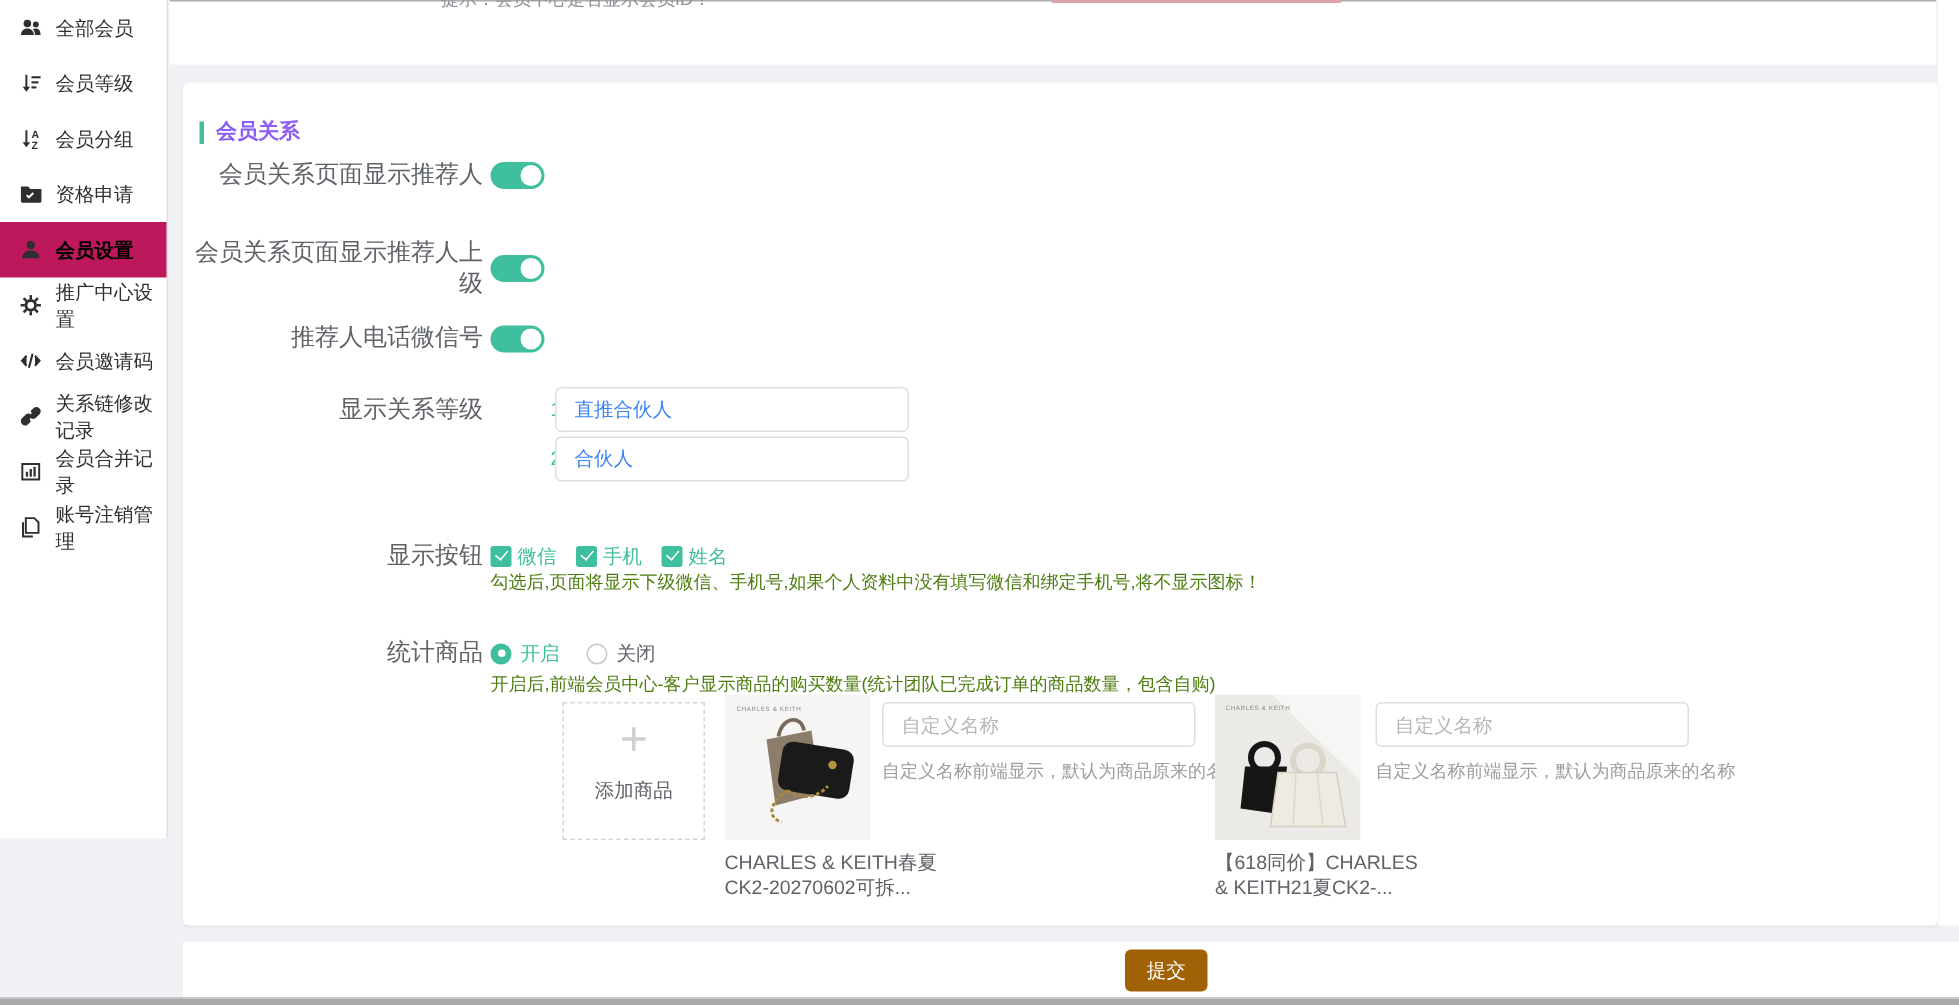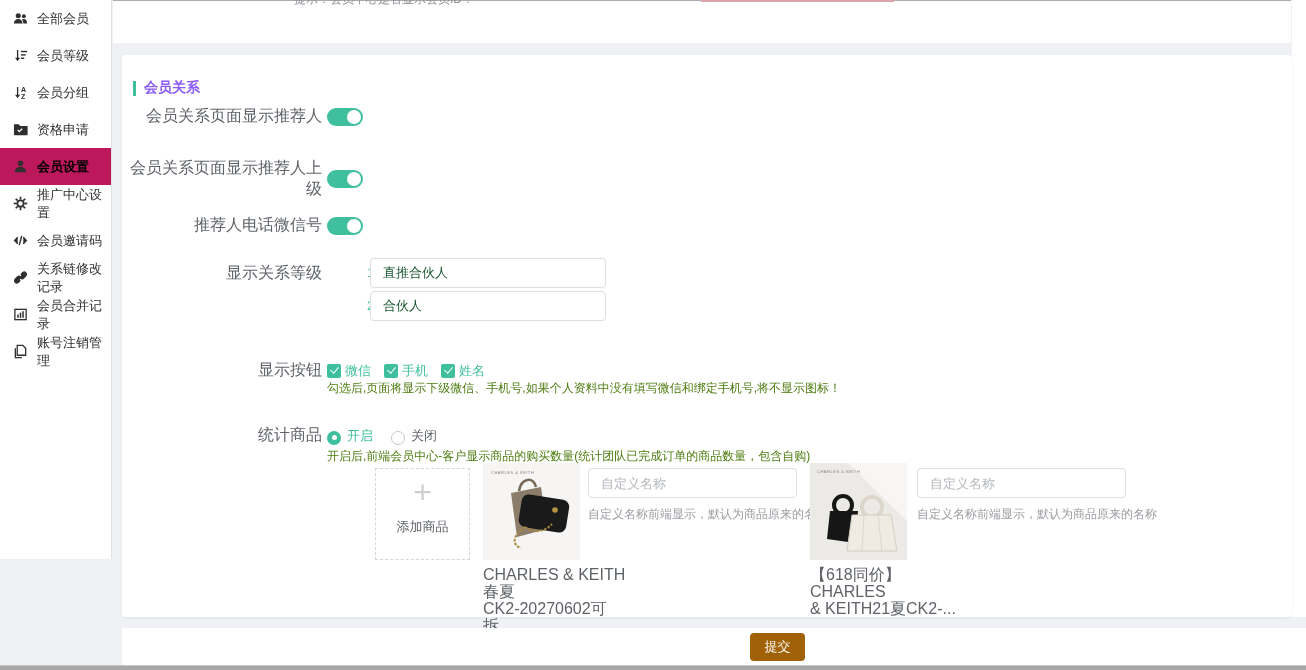--- a/index.html
+++ b/index.html
@@ -34,43 +34,43 @@
   .toggle { width:36px; height:18px; border-radius:9px; background:#3fbf9d; position:relative; display:inline-block; cursor:pointer; }
   .toggle .knob { position:absolute; right:2px; top:2px; width:14px; height:14px; border-radius:50%; background:#fff; }
 
   
   .cb-wrap { display:inline-flex; align-items:center; cursor:pointer; }
   .cb { width:14px; height:14px; background:#3fbf9d; border-radius:2px; position:relative; display:inline-block; }
   .cb::after { content:''; position:absolute; left:4.5px; top:1.5px; width:3.5px; height:7px; border:solid #fff; border-width:0 1.6px 1.6px 0; transform:rotate(40deg); }
   .cb-label { color:#3fbf9d; font-size:13px; margin-left:4px; white-space:nowrap; }
 
   
-  .radio-wrap { display:inline-flex; align-items:flex-end; cursor:pointer; }
+  .radio-wrap { display:inline-flex; align-items:center; cursor:pointer; }
   .radio { width:14px; height:14px; border-radius:50%; display:inline-block; position:relative; }
   .radio.sel { background:#3fbf9d; }
   .radio.sel::after { content:''; position:absolute; left:4.5px; top:4.5px; width:5px; height:5px; border-radius:50%; background:#fff; }
   .radio.unsel { border:1px solid #c4c8cc; background:#fff; }
   .radio-label { font-size:13px; margin-left:6px; color:#5f6368; }
   .radio-label.on { color:#3fbf9d; }
 
   
-  .txt-input { height:30px; border:1px solid #dcdee2; border-radius:4px; padding:0 12px; font-size:13px; color:#14532d; outline:none; font-family:"Liberation Sans","DejaVu Sans",sans-serif; background:#fff; }
+  .txt-input { height:30px; border:1px solid #dcdee2; border-radius:4px; padding:0 12px; font-size:13px; color:#3b82f6; outline:none; font-family:"Liberation Sans","DejaVu Sans",sans-serif; background:#fff; }
   .txt-input::placeholder { color:#b4b7bb; }
   .lv-wrap { width:43px; flex:0 0 43px;gap:36px; }
   .lv-input { width:236px; }
 
   .help { position:absolute; font-size:12px; color:#4d7c0f; white-space:nowrap; }
 
   
   .prod-zone { position:absolute; top:408px; left:0; right:0; height:150px; }
   .add-box { position:absolute; left:253px; top:5px; width:95px; height:92px; border:1px dashed #d6d6d6; background:#fff; text-align:center; cursor:pointer; }
   .add-plus { font-size:32px; color:#cfcfcf; line-height:46px; font-weight:200; }
   .add-label { font-size:13px; color:#5f6368; margin-top:3px; }
   .p-img { position:absolute; top:0; width:97px; height:97px; cursor:pointer; }
-  .p-cap { position:absolute; top:103px; width:152px; font-size:16px; color:#5f6368; line-height:17px; }
+  .p-cap { position:absolute; top:103px; width:152px; font-size:13px; color:#5f6368; line-height:17px; }
   .p-input { position:absolute; top:5px; width:209px; }
   .p-help { position:absolute; top:43px; font-size:12px; color:#9a9da1; white-space:nowrap; }
 
   
   .footer-bar { position:absolute; left:122px; top:628px; width:1184px; height:37px; background:#fff; z-index:2; }
   .submit-btn { position:absolute; left:628px; top:5px; width:55px; height:28px; background:#a16207; color:#fff; font-size:13px; border:none; border-radius:4px; cursor:pointer; font-family:"Liberation Sans","DejaVu Sans",sans-serif; }
 
   .hscroll { position:absolute; left:0; bottom:0; width:1306px; height:5px; background:#a8a8a8; border-top:1px solid #c6c6c6; z-index:6; cursor:pointer; }
 
   svg text { font-family:"Liberation Sans","DejaVu Sans",sans-serif; }

